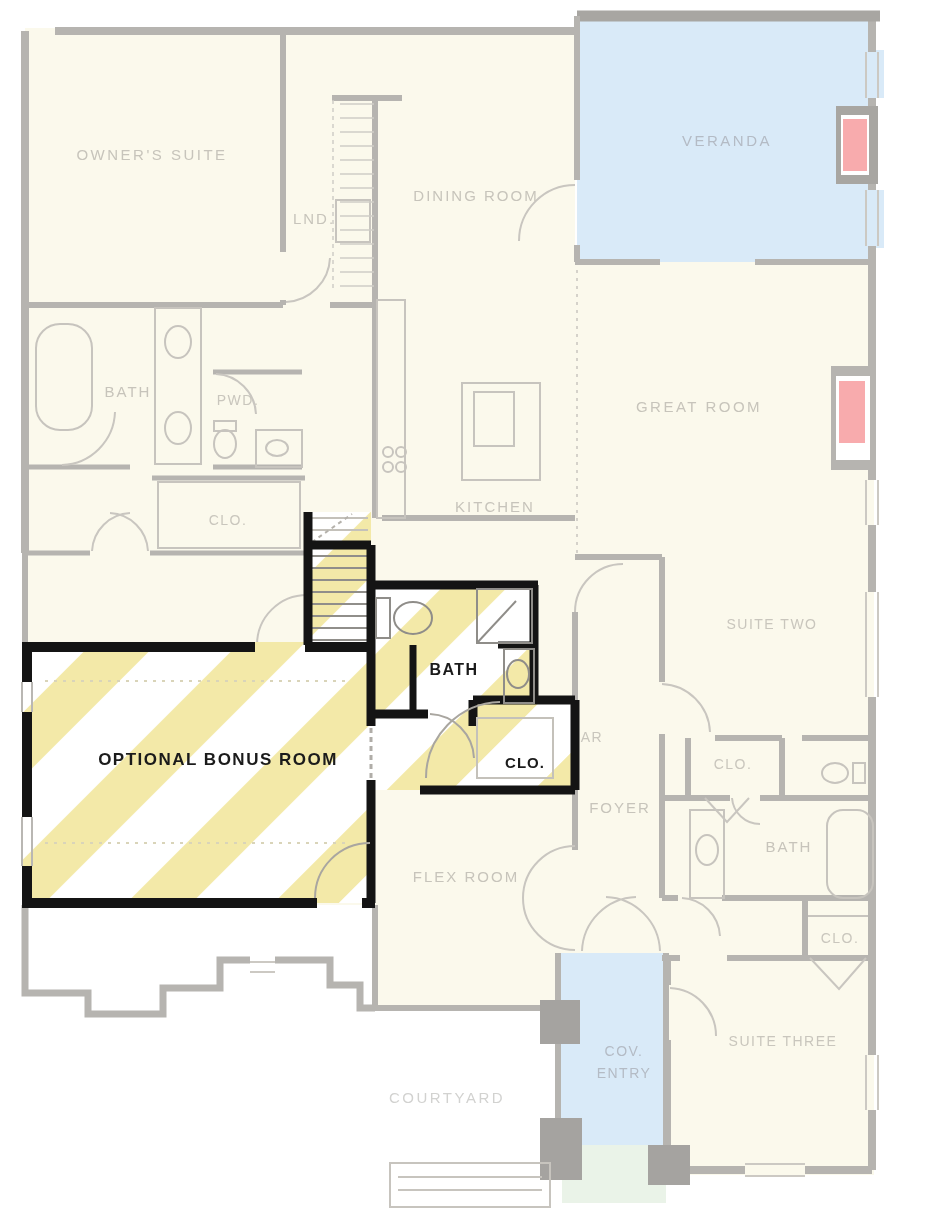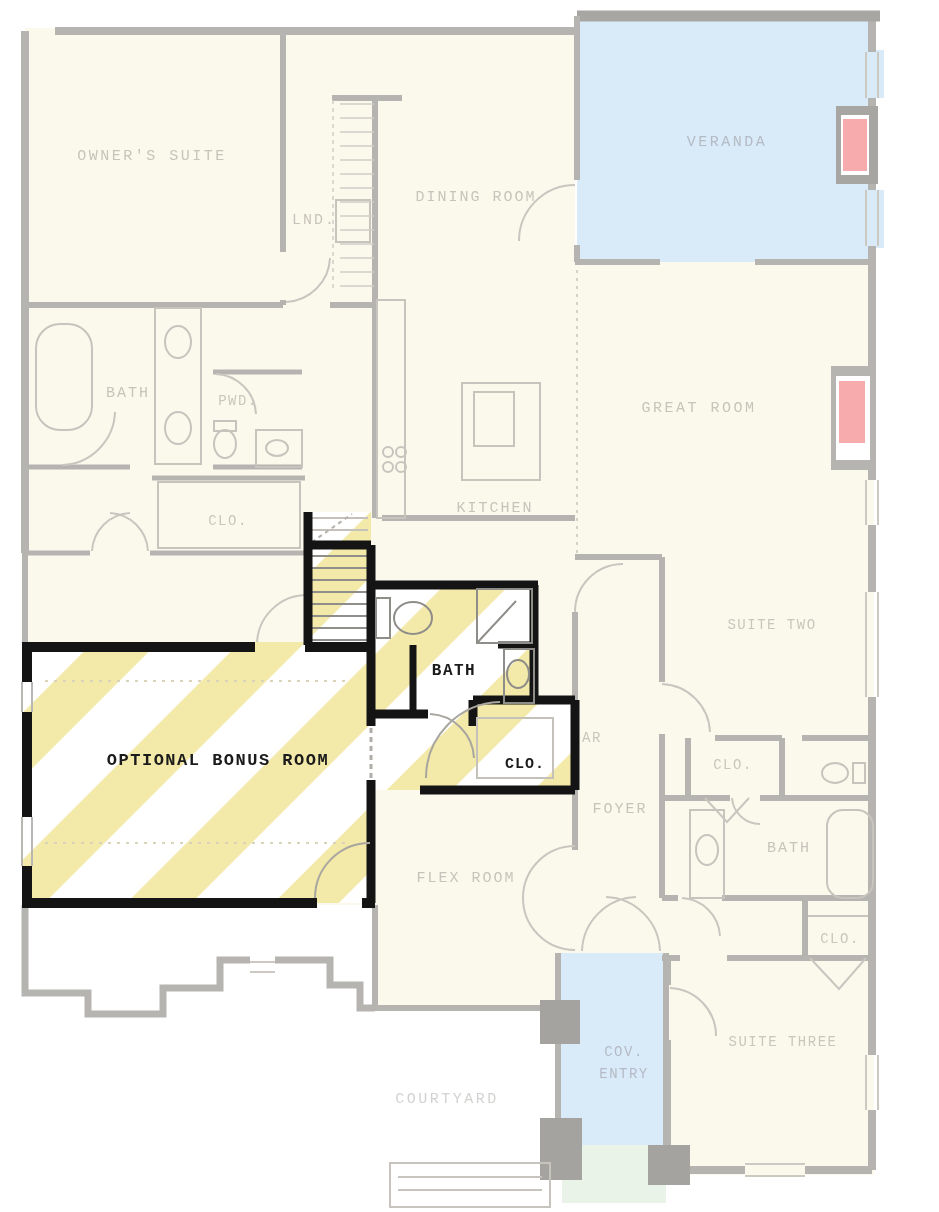--- a/index.html
+++ b/index.html
@@ -1,18 +1,18 @@
 <!DOCTYPE html>
 <html><head>
 <meta charset="utf-8">
 <title>Floor Plan</title>
 <style>
   html,body{margin:0;padding:0;background:#ffffff;}
   .stage{position:relative;width:939px;height:1212px;background:#ffffff;overflow:hidden;
-         font-family:Liberation Mono, monospace;}
+         font-family:Liberation Sans, sans-serif;}
   svg{position:absolute;left:0;top:0;}
   text{text-anchor:middle;}
   
   .t15{font-size:15px;letter-spacing:2px;fill:#c7c4bb;}
   .t15w{font-size:15px;letter-spacing:2.5px;fill:#c7c4bb;}
   .t14{font-size:14px;letter-spacing:1.5px;fill:#c9c6bd;}
   .tblue{fill:#b4bbc5;}
   .tcourt{fill:#d2d2d0;}
   
   .b17{font-size:17px;font-weight:bold;letter-spacing:1.5px;fill:#1b1b1b;}

